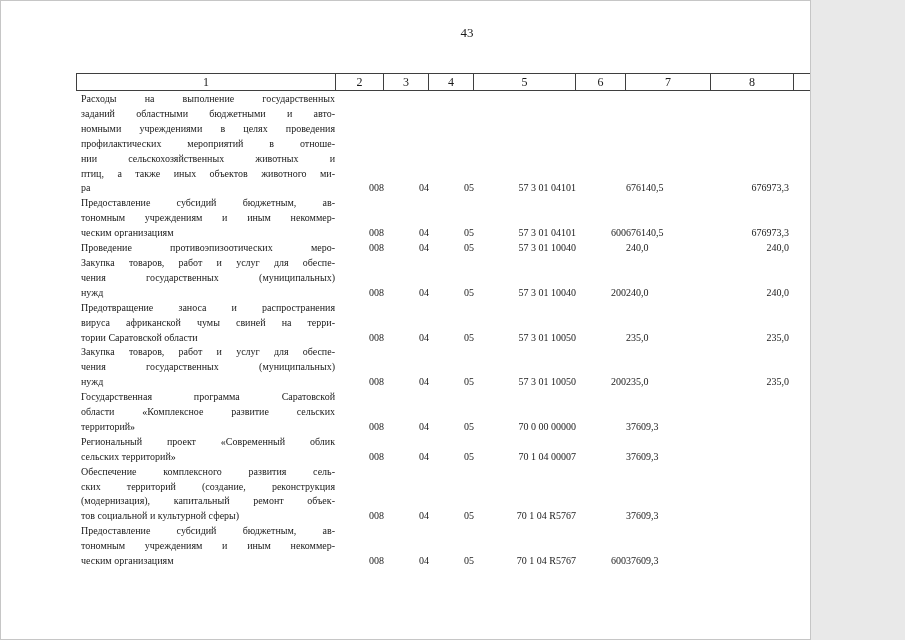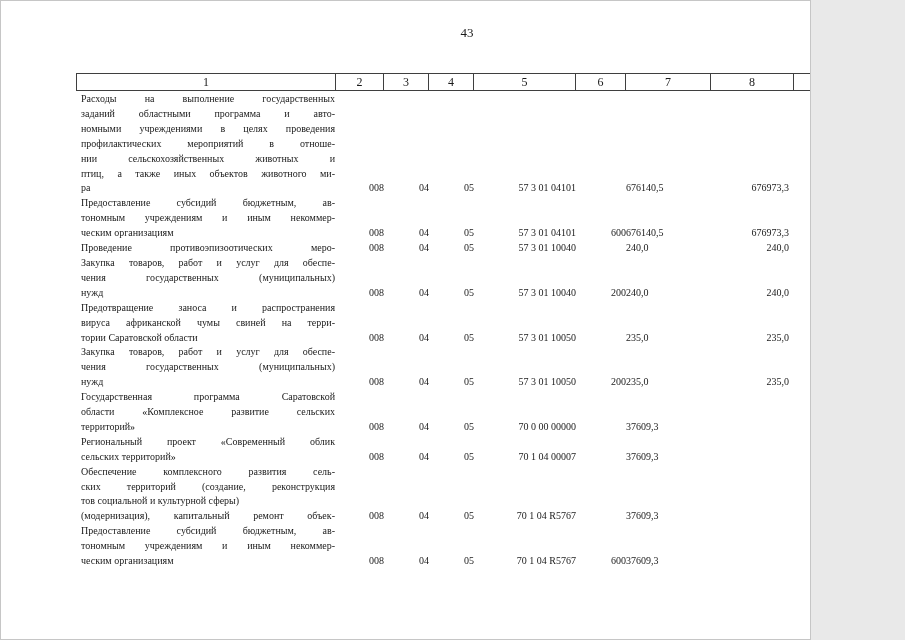--- a/index.html
+++ b/index.html
@@ -71,21 +71,21 @@
     <div class="hcell w6">6</div>
     <div class="hcell w7">7</div>
     <div class="hcell w8">8</div>
     <div class="hcell w9">9</div>
   </div>
 
   <div class="tbody">
     <div class="trow">
       <div class="cell c-desc">
           <div class="jline">Расходы на выполнение государственных</div>
-          <div class="jline">заданий областными программа и авто-</div>
+          <div class="jline">заданий областными бюджетными и авто-</div>
           <div class="jline">номными учреждениями в целях проведения</div>
           <div class="jline">профилактических мероприятий в отноше-</div>
           <div class="jline">нии сельскохозяйственных животных и</div>
           <div class="jline">птиц, а также иных объектов животного ми-</div>
           <div class="jline last">ра</div>
         </div>
       <div class="cell c-center">008</div>
       <div class="cell c-center">04</div>
       <div class="cell c-center">05</div>
       <div class="cell c-center">57 3 01 04101</div>
@@ -201,22 +201,22 @@
       <div class="cell c-center"></div>
       <div class="cell c-r7">37609,3</div>
       <div class="cell c-r8"></div>
       <div class="cell c-r9"></div>
     </div>
 
     <div class="trow">
       <div class="cell c-desc">
           <div class="jline">Обеспечение комплексного развития сель-</div>
           <div class="jline">ских территорий (создание, реконструкция</div>
+          <div class="jline">(модернизация), капитальный ремонт объек-</div>
           <div class="jline last">тов социальной и культурной сферы)</div>
-          <div class="jline">(модернизация), капитальный ремонт объек-</div>
         </div>
       <div class="cell c-center">008</div>
       <div class="cell c-center">04</div>
       <div class="cell c-center">05</div>
       <div class="cell c-center">70 1 04 R5767</div>
       <div class="cell c-center"></div>
       <div class="cell c-r7">37609,3</div>
       <div class="cell c-r8"></div>
       <div class="cell c-r9"></div>
     </div>

